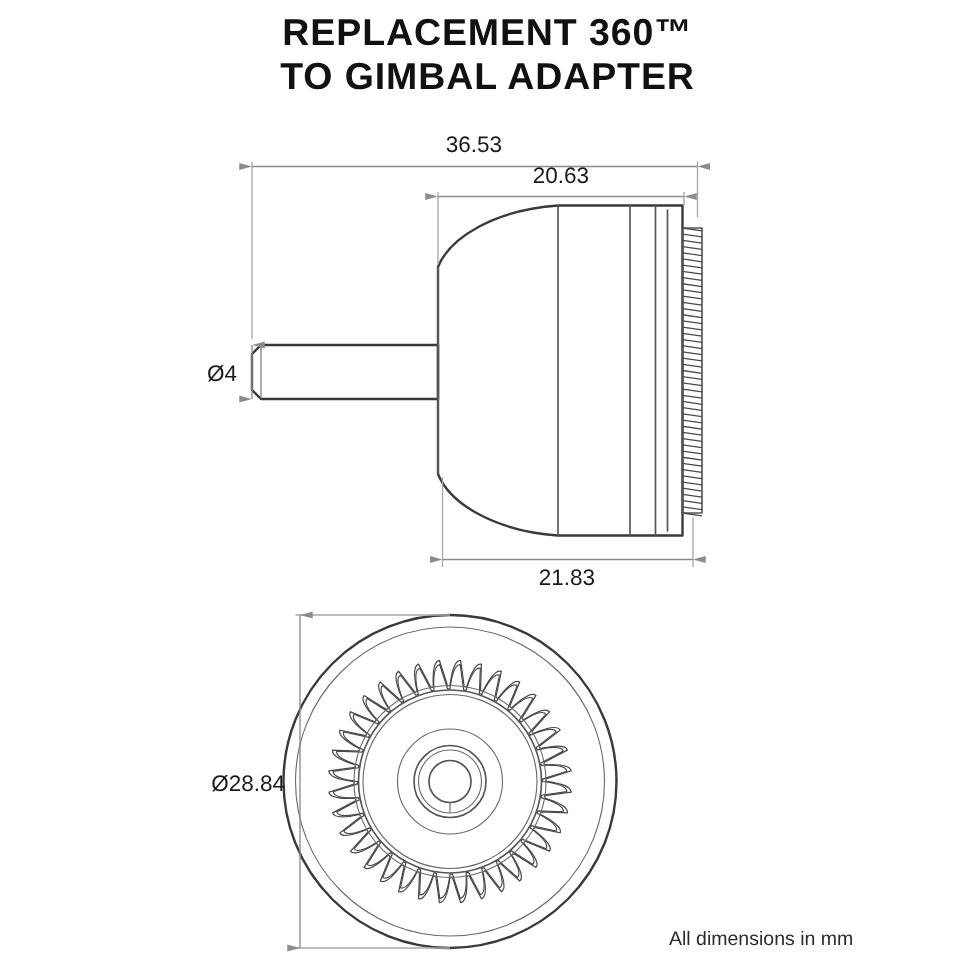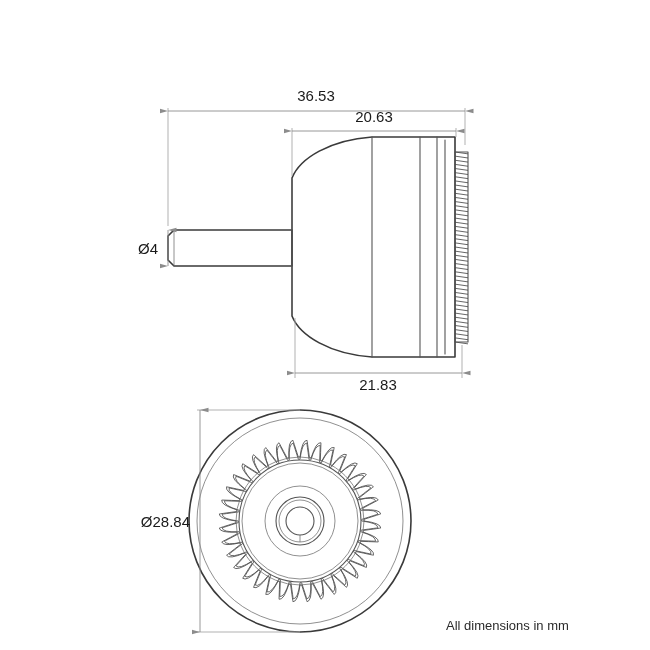--- a/index.html
+++ b/index.html
@@ -89,20 +89,24 @@
   }
   .arrowfill {
     fill: #8c8c8c;
   }
 </style>
 </head>
 <body>
 
 <div id="sheet">
 
+  <div id="title-block">
+    <span class="line">REPLACEMENT 360™</span>
+    <span class="line">TO GIMBAL ADAPTER</span>
+  </div>
 
   <svg id="drawing" width="650" height="650" viewBox="0 0 650 650">
 
     <defs>
       <marker id="arrL" markerWidth="9" markerHeight="7" refX="8.5" refY="3.5" orient="auto" markerUnits="userSpaceOnUse">
         <path d="M8.5,3.5 L0,1.2 L0,5.8 Z" class="arrowfill"></path>
       </marker>
       <marker id="arrR" markerWidth="9" markerHeight="7" refX="0.5" refY="3.5" orient="auto" markerUnits="userSpaceOnUse">
         <path d="M0.5,3.5 L9,1.2 L9,5.8 Z" class="arrowfill"></path>
       </marker>

